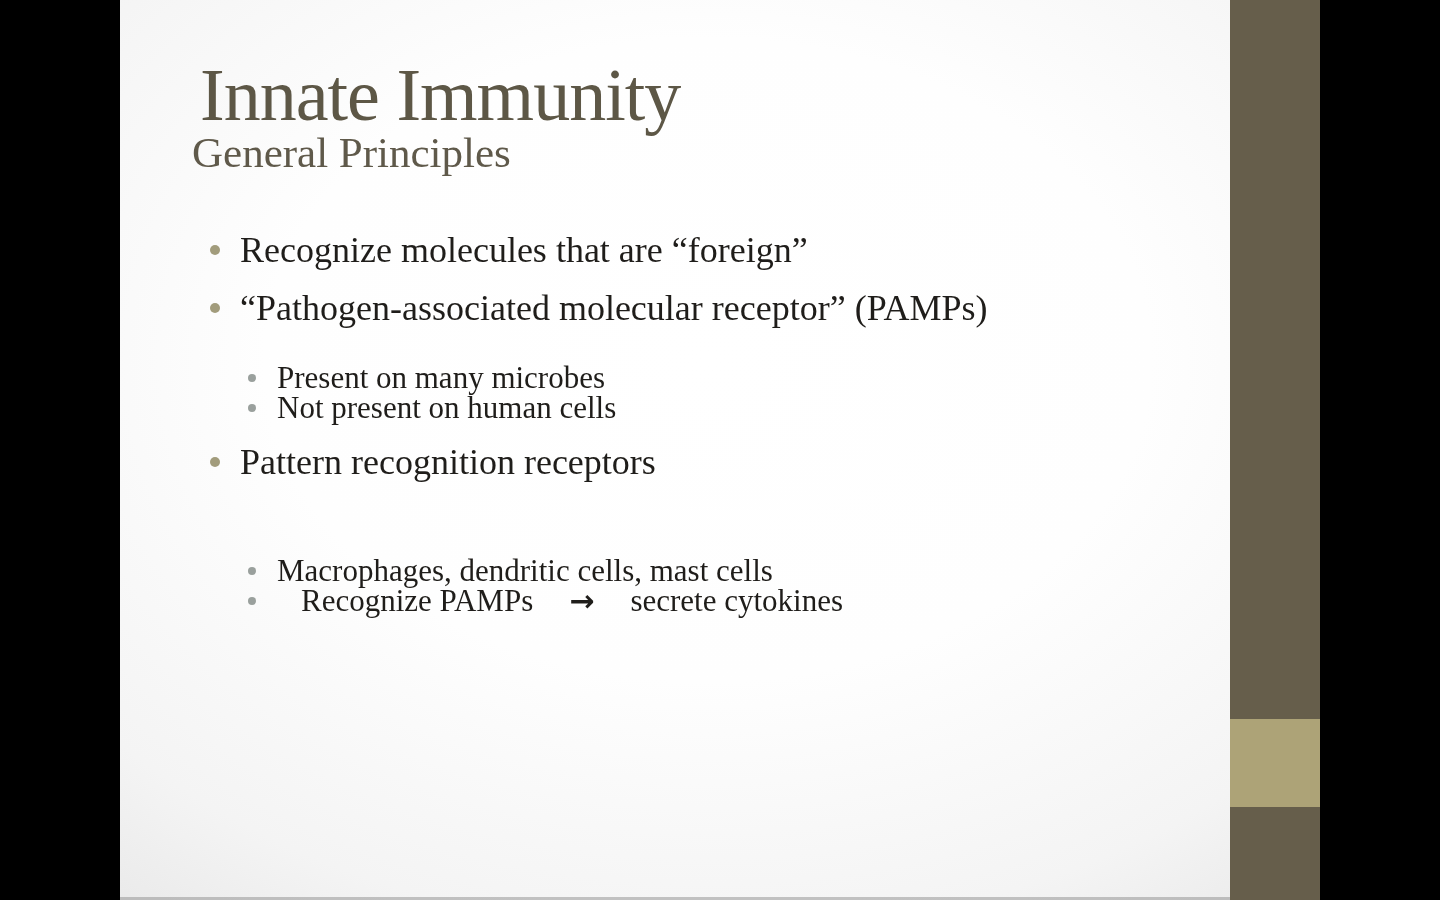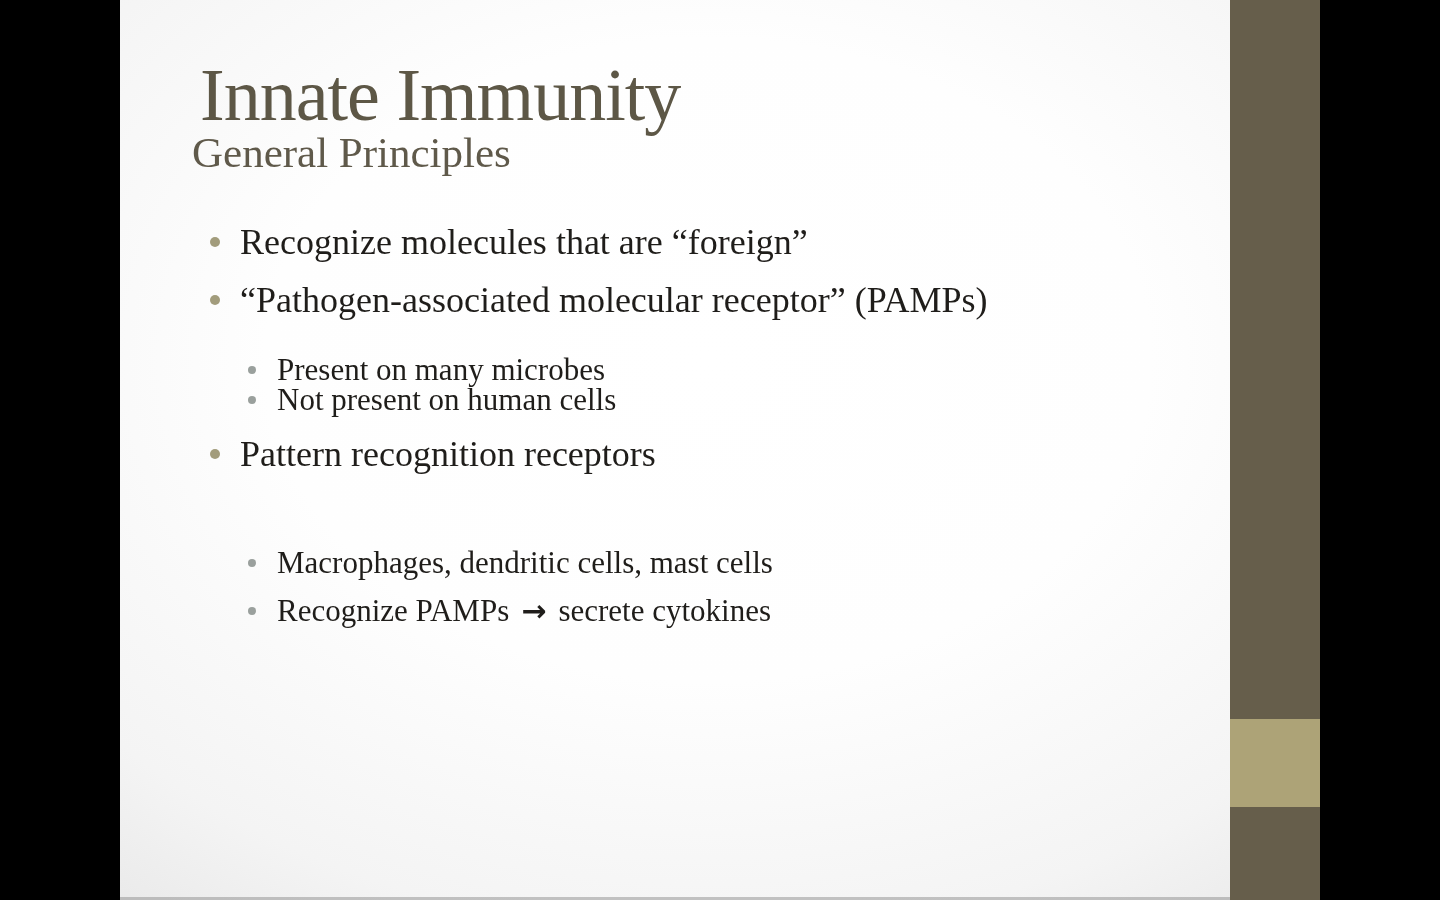--- a/index.html
+++ b/index.html
@@ -82,20 +82,21 @@
     color: #5f594a;
     white-space: nowrap;
   }
 
   .row {
     position: absolute;
     display: flex;
     align-items: center;
     white-space: nowrap;
     color: #1f1d1a;
+    margin-top: 8px;
   }
   .row.l1 {
     left: 84px;              
     font-size: 36px;
     line-height: 40px;
   }
   .row.l2 {
     left: 124px;             
     font-size: 31px;
     line-height: 36px;
@@ -121,21 +122,21 @@
     font-size: 30px;
   }
   
   .r0 { top: 222px; }
   .r1 { top: 280px; }
   .r2 { top: 352px; }
   .r3 { top: 382px; }
   .r4 { top: 434px; }
   .r5 { top: 491px; }
   .r6 { top: 545px; text-align: right; }
-  .r7 { top: 593px; }
+  .r7 { top: 575px; gap: 24px; }
 </style>
 </head>
 <body>
 
 <div class="stage">
 
   <div class="letterbox left"></div>
 
   <div class="slide">
 

